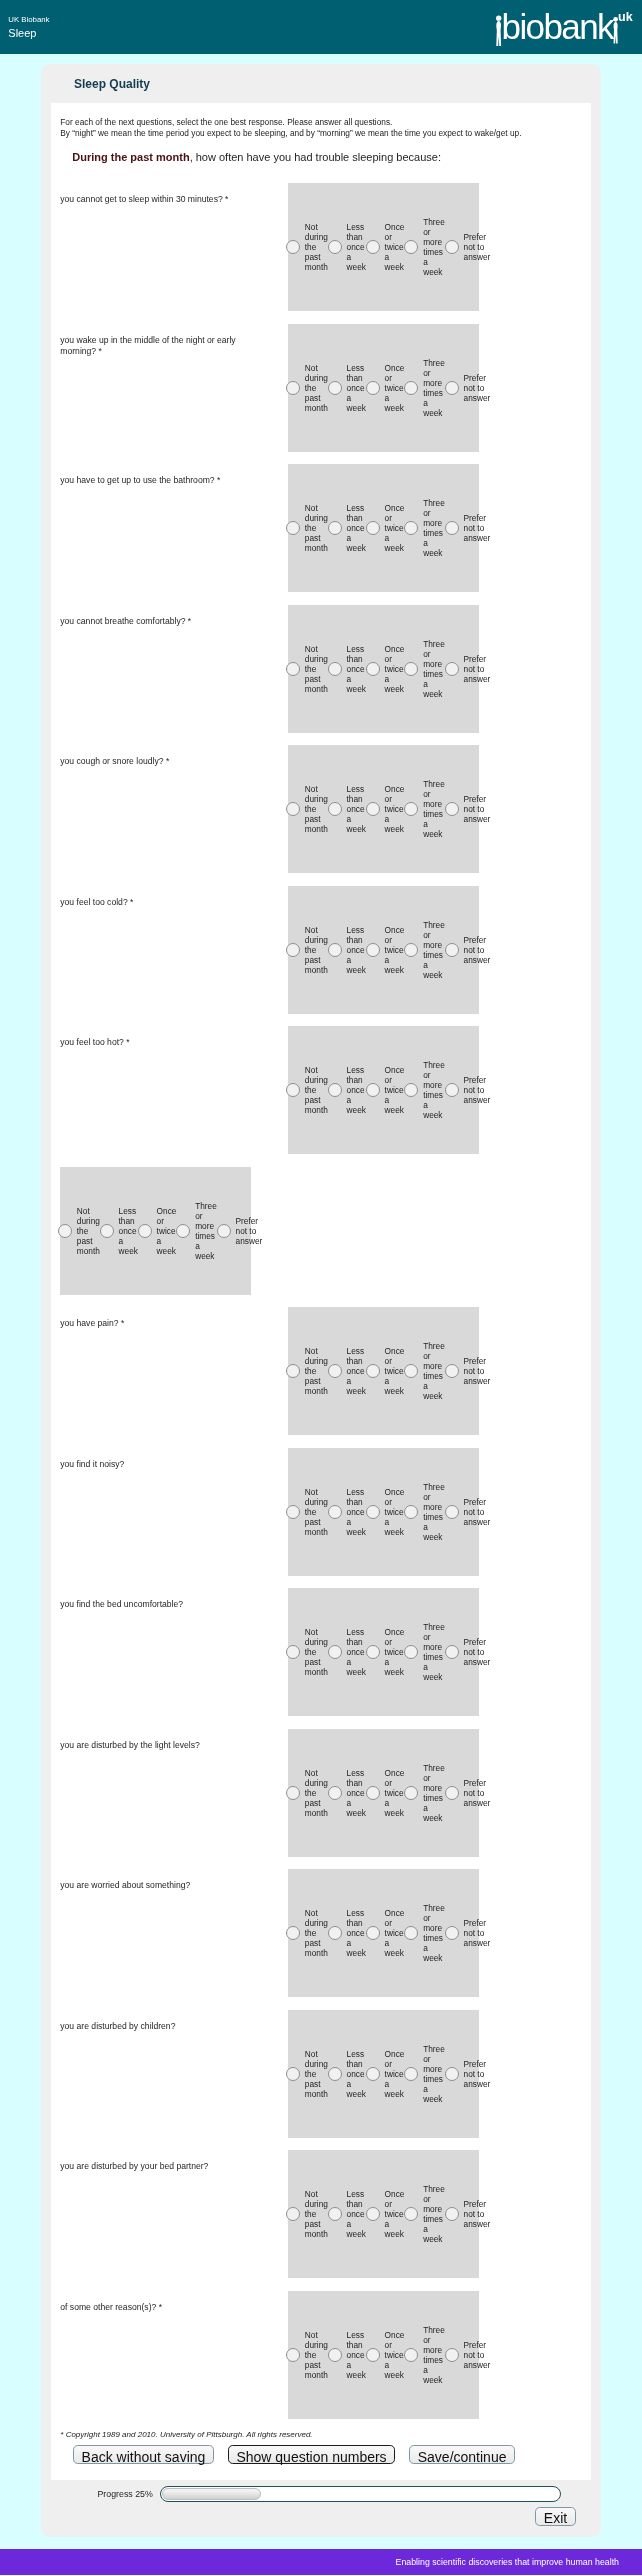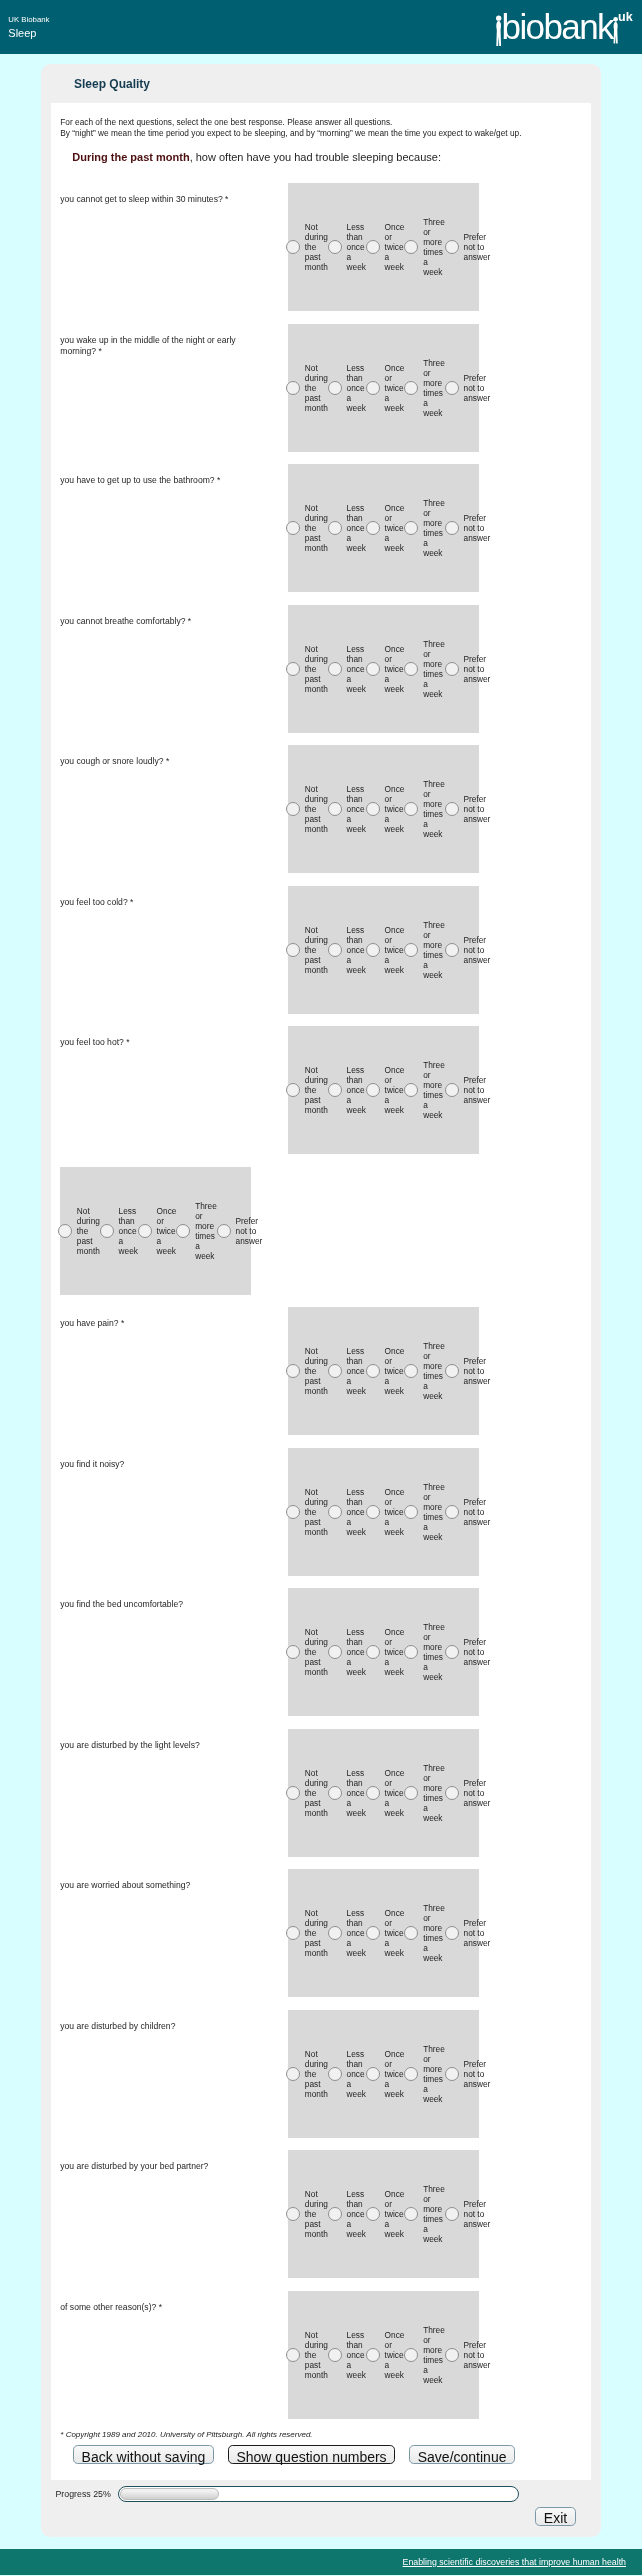--- a/index.html
+++ b/index.html
@@ -65,37 +65,38 @@
   button {
     font-family:"Liberation Sans", sans-serif; font-size:14px; color:#111;
     background:linear-gradient(#f9f9f9,#e9e9e9);
     border:0.5px solid #7b98a6; border-radius:4.7px;
     padding:2.6px 7.8px; height:19px; cursor:pointer;
   }
   button.focused { border:1px solid #1b1b1b; }
   .progress-row {
     display:flex; align-items:center; gap:7px;
     padding:6.2px 0 0 14.5px;
+    margin-left:42px;
   }
   .progress-label { font-size:8.8px; }
   .progress-track {
     width:401px; height:15.6px; background:#fff;
     border:1px solid #20505c; border-radius:8.3px; padding:1px;
   }
   .progress-fill {
     height:100%; border-radius:6.2px;
     background:linear-gradient(#f2f2f2 20%, #cfcfcf);
     border:0.5px solid #bdbdbd;
   }
   .exit-row { display:flex; justify-content:flex-end; padding:5.2px 25px 3.1px 0; }
   
   .site-footer {
-    height:26px; background:#0f766e; color:#fff;
+    height:26px; background:#6d28d9; color:#fff;
     display:flex; align-items:center; justify-content:flex-end;
-    padding-right:16px; font-size:8.8px;text-decoration:underline;
+    padding-right:23px; font-size:8.8px;
   }
 </style>
 </head>
 <body>
 
 <div class="top-bar">
   <div class="top-left">
     <span class="org-name">UK Biobank</span>
     <span class="module-name">Sleep</span>
   </div>

